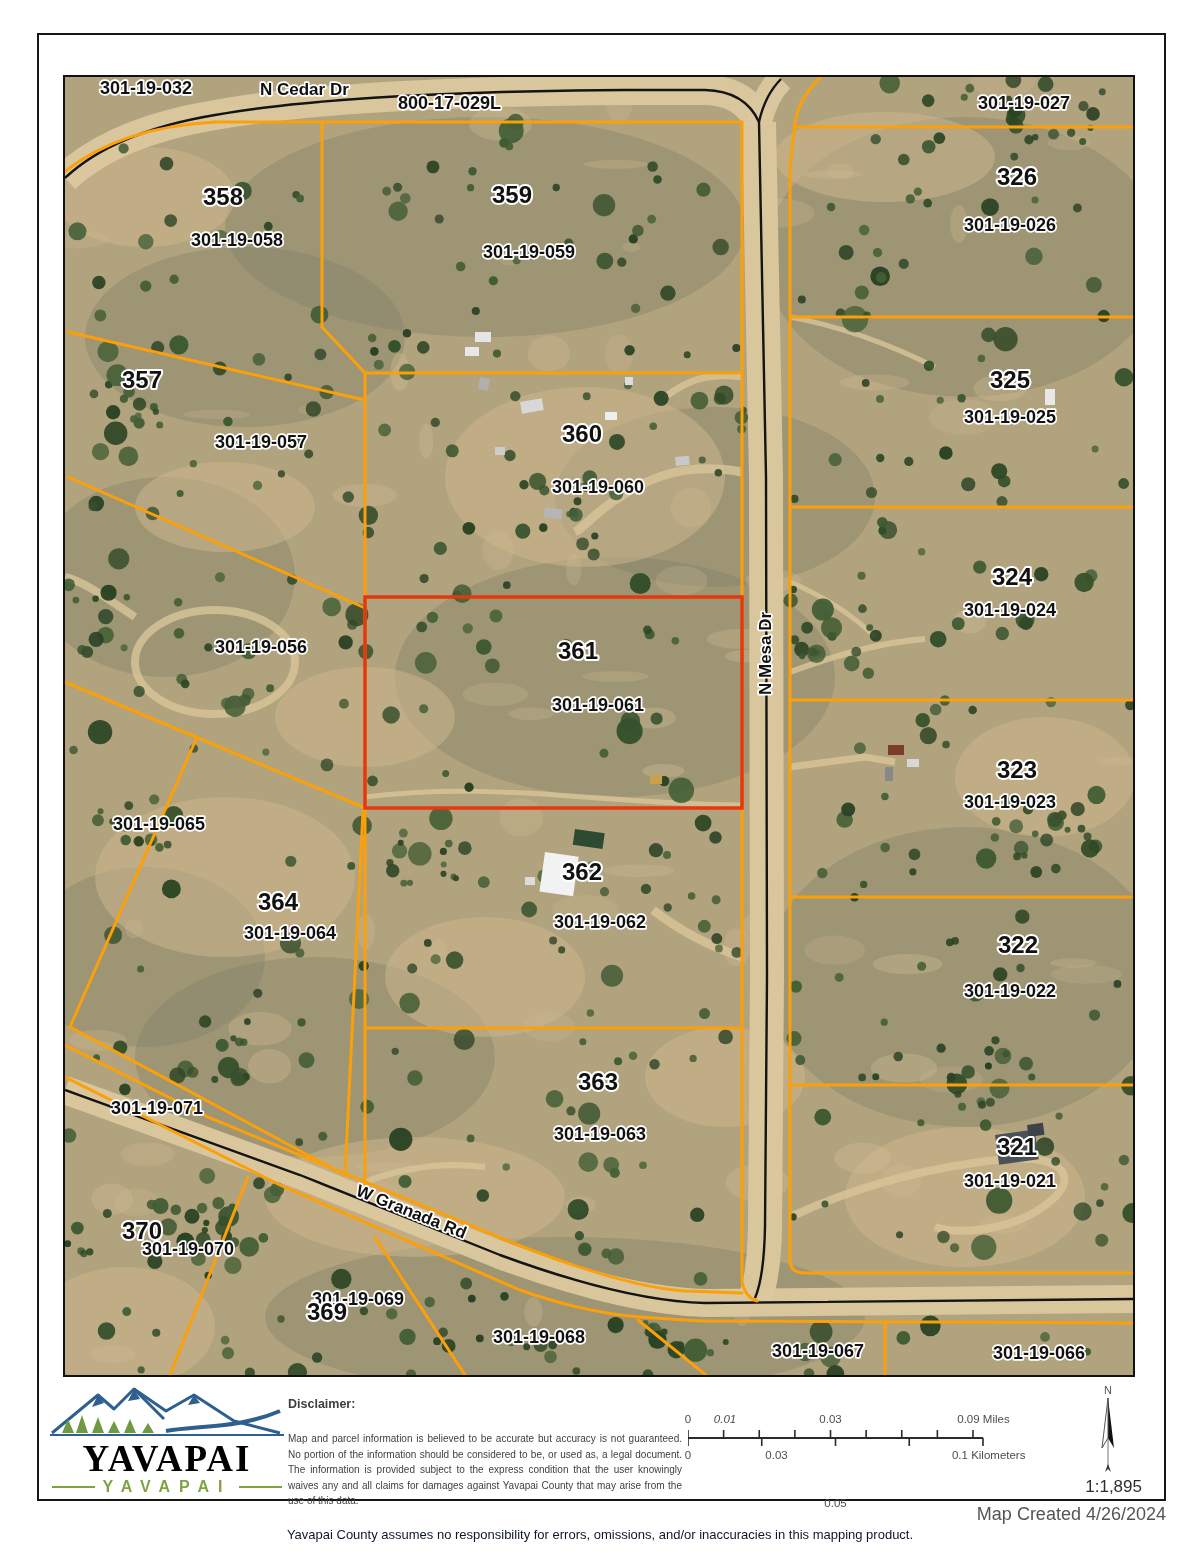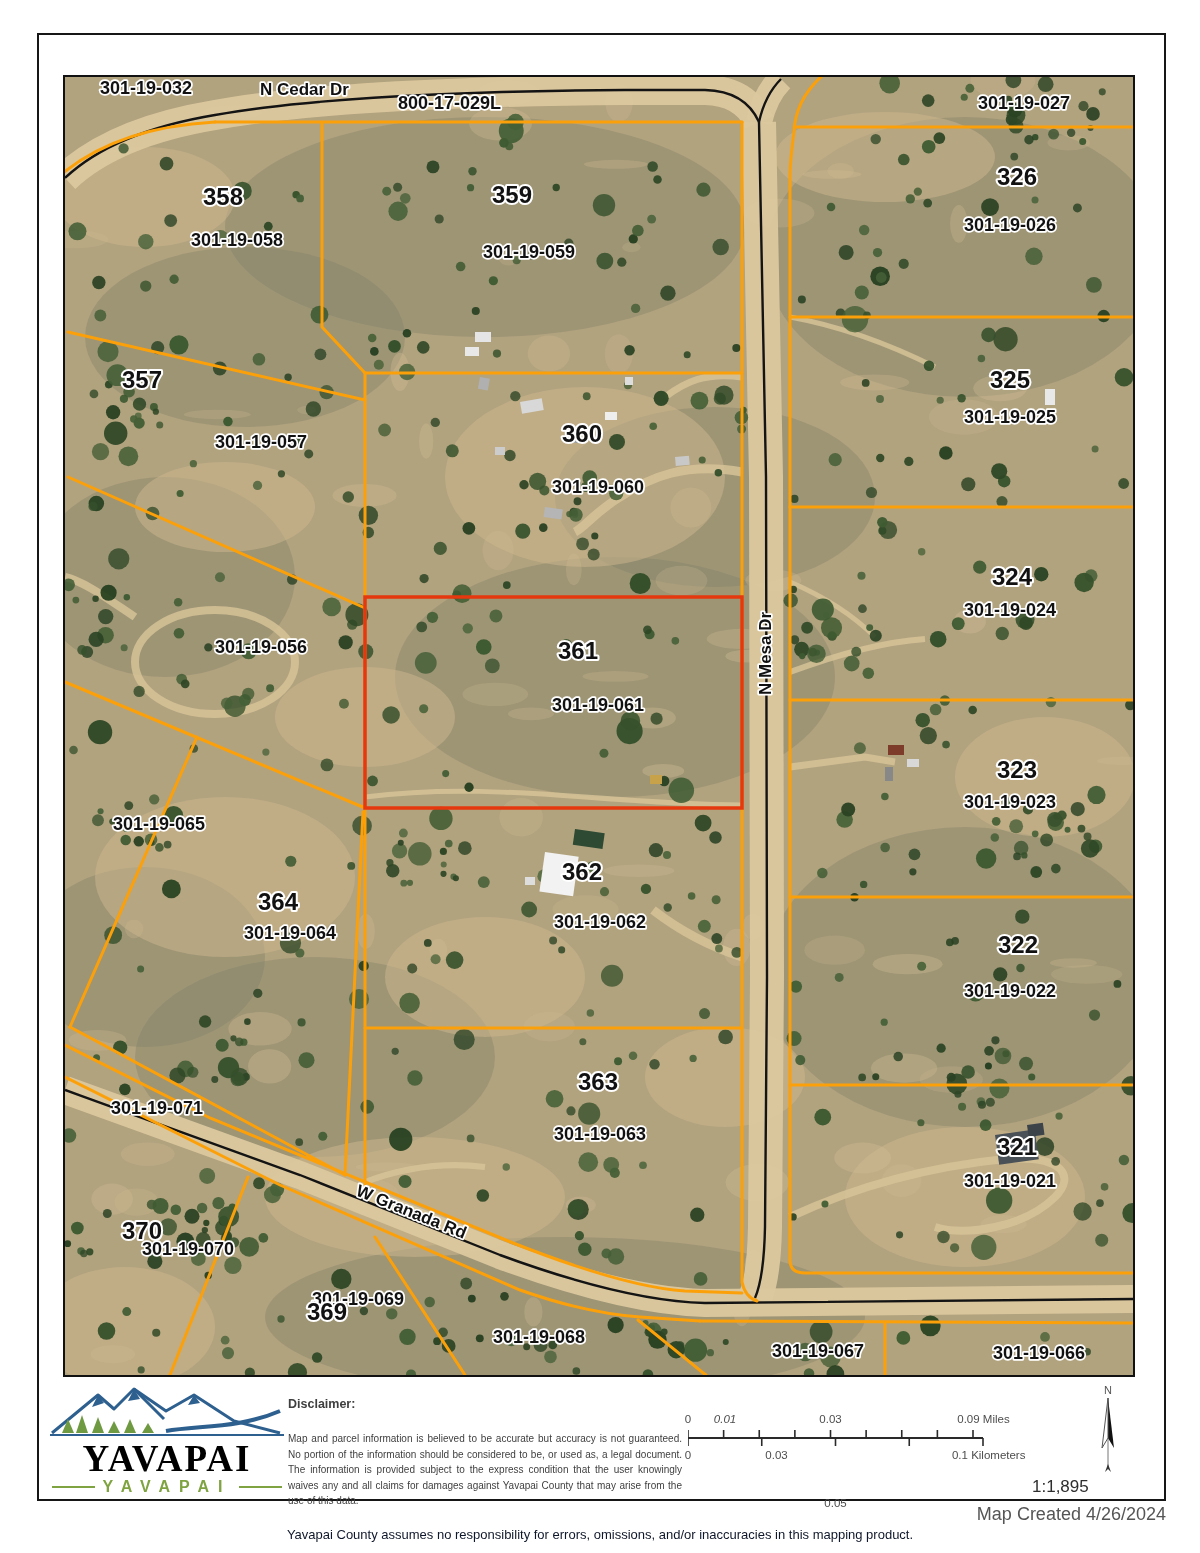--- a/index.html
+++ b/index.html
@@ -33,21 +33,21 @@
   .disclaimer .d-title{font-size:12.5px;font-weight:700;margin-bottom:20px}
   .disclaimer .d-body{font-size:10px;line-height:15.6px;text-align:justify}
 
   .scalebar{position:absolute;left:688px;top:1413px;width:310px;height:62px;color:#4d4d4d}
   .sb-row{position:relative;height:14px;font-size:11.5px}
   .sb-row span{position:absolute;transform:translateX(-50%);white-space:nowrap}
   .sb-svg{display:block;margin:1px 0}
 
   .north{position:absolute;left:1092px;top:1384px;width:32px;text-align:center;color:#555}
   .north .n-label{font-size:11px;font-weight:400}
-  .ratio{position:absolute;left:1032px;top:1477px;width:110px;text-align:left;
+  .ratio{position:absolute;left:1032px;top:1477px;width:110px;text-align:right;
          font-size:17px;color:#2e2e2e}
   .map-created{position:absolute;right:34px;top:1504px;font-size:18px;color:#555}
   .bottom-note{position:absolute;left:0;top:1527px;width:1200px;text-align:center;
                font-size:13px;color:#0f172a}
 </style>
 </head>
 <body>
 
 <div class="outer-border"></div>
 

